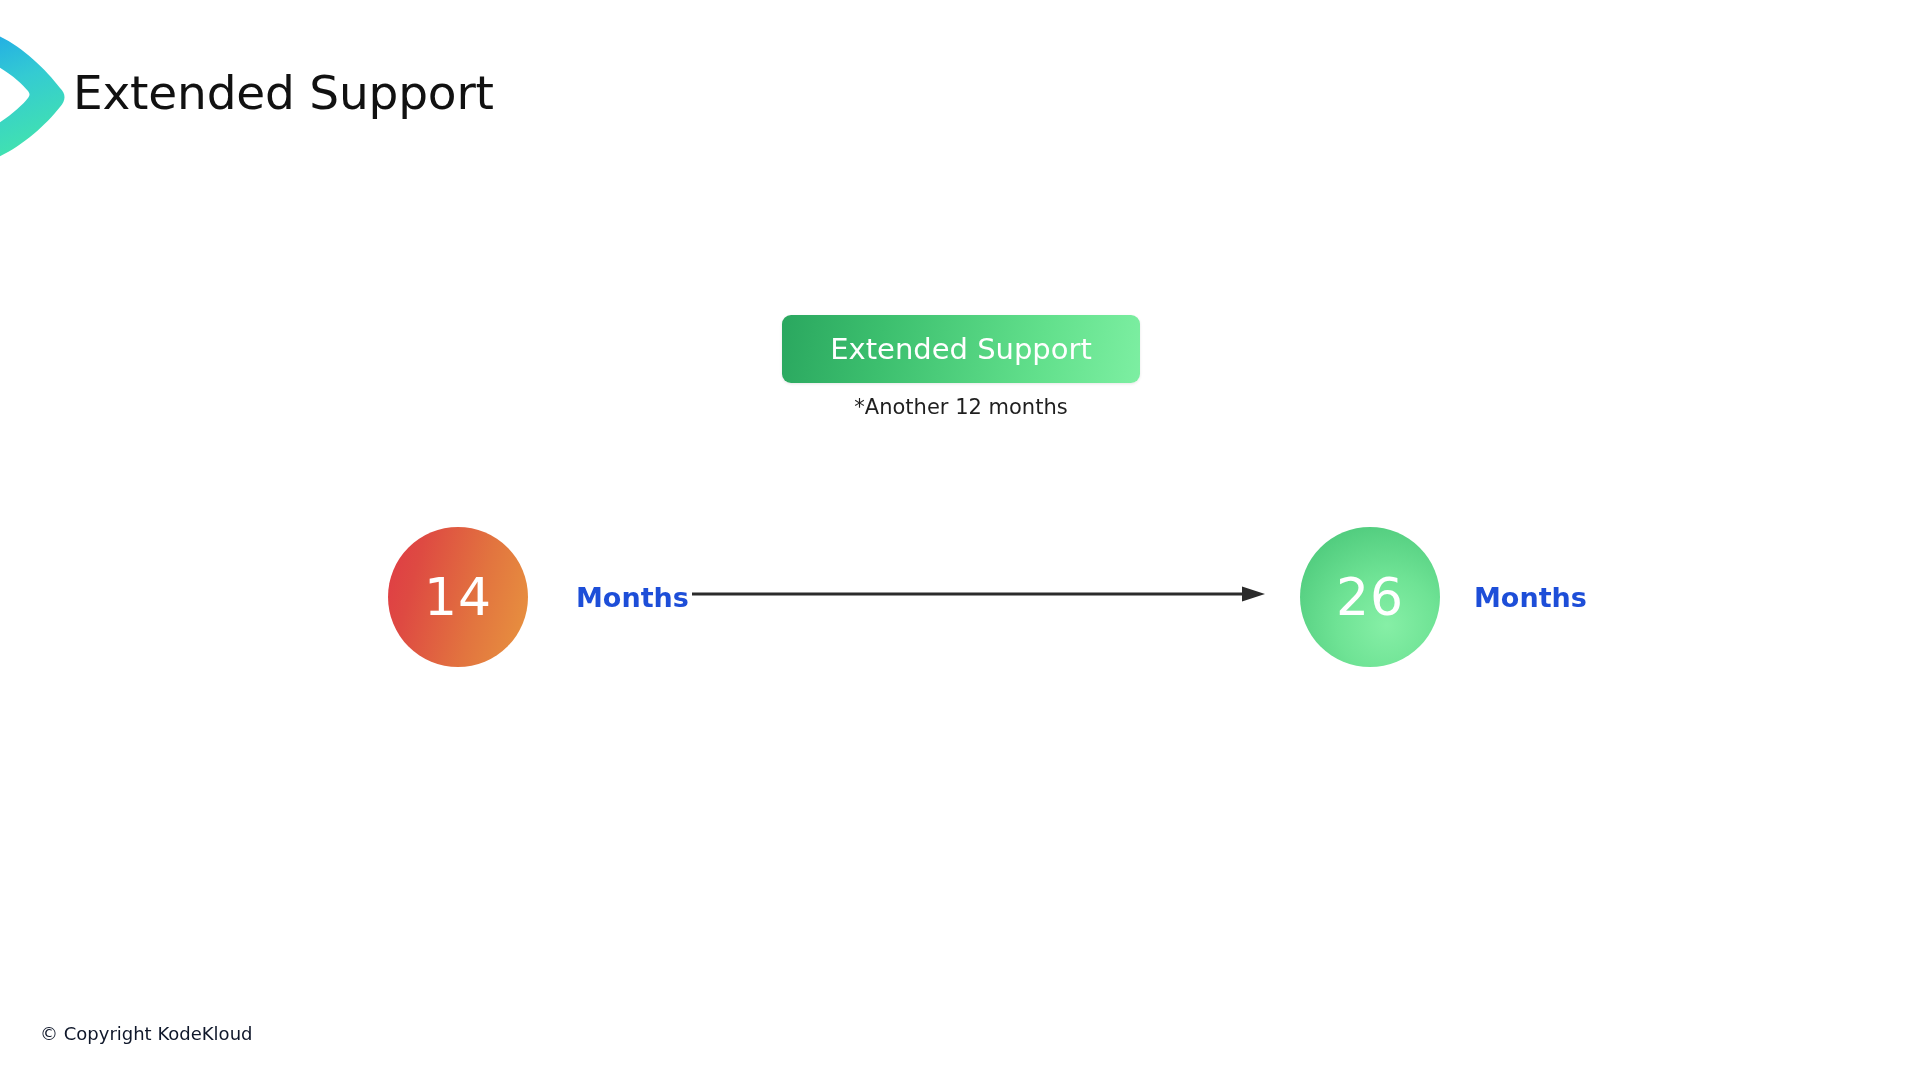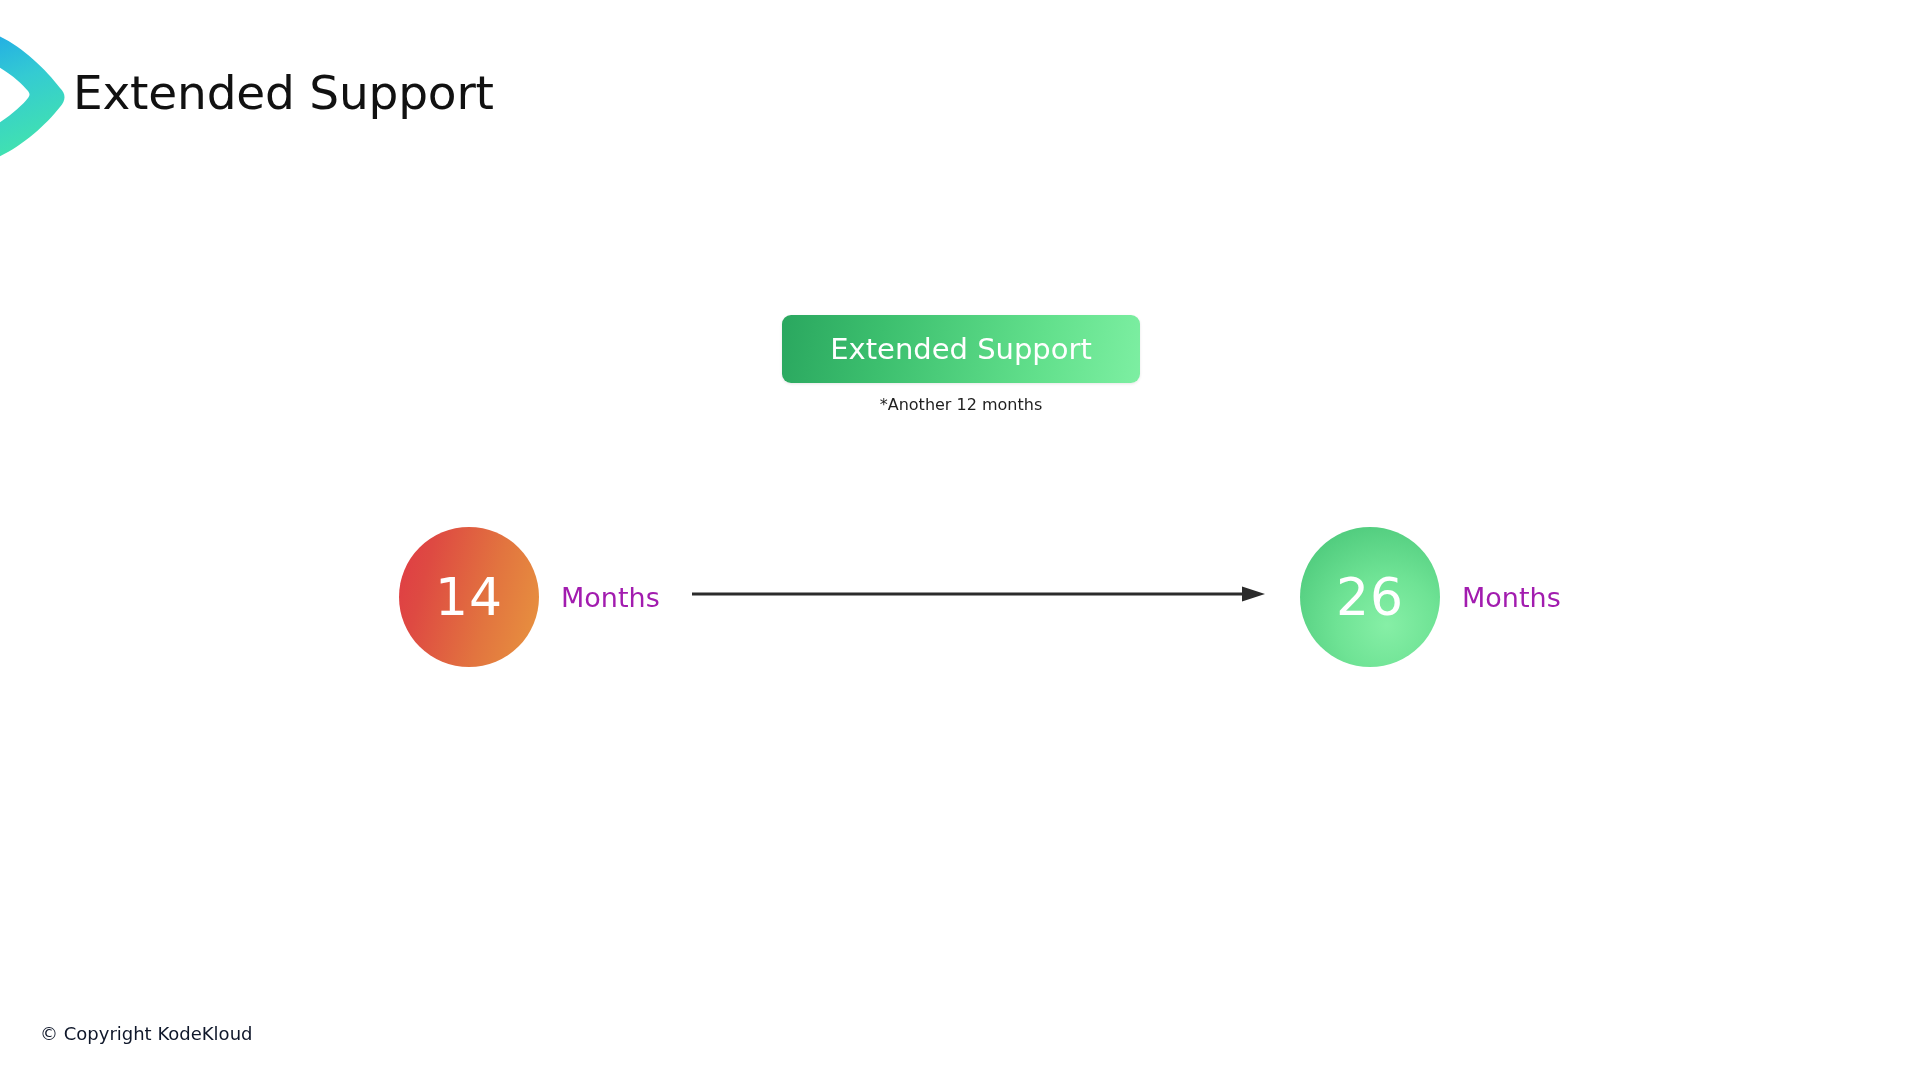--- a/index.html
+++ b/index.html
@@ -56,42 +56,42 @@
     font-size: 29px;
     font-weight: 400;
     display: flex;
     align-items: center;
     justify-content: center;
     line-height: 1;
     box-shadow: 0 1px 3px rgba(0,0,0,0.10);
   }
   .badge-note {
     margin-top: 12px;
-    font-size: 16px;
+    font-size: 21px;
     color: #1f1f1f;
     font-weight: 400;
     line-height: 1.2;
   }
 
   
   .timeline {
     position: absolute;
     left: 0;
     top: 527px;
     width: 1920px;
     height: 140px;
   }
 
   .node {
     position: absolute;
     top: 0;
     display: flex;
     align-items: center;
   }
-  .node-start { left: 399px; }
+  .node-start { left: 388px; gap: 14px; }
   .node-end   { left: 1300px; text-align: center; }
 
   .node-circle {
     width: 140px;
     height: 140px;
     border-radius: 50%;
     display: flex;
     align-items: center;
     justify-content: center;
     color: #ffffff;
@@ -100,24 +100,24 @@
     line-height: 1;
     letter-spacing: 1px;
   }
   .circle-start {
     background: linear-gradient(105deg, #e03a45 0%, #de4a42 22%, #e2743f 62%, #e8953f 100%);
   }
   .circle-end {
     background: radial-gradient(circle at 62% 70%, #86efa6 0%, #6fe395 38%, #52cd7f 78%, #47c277 100%);
   }
   .node-label {
-    margin-left: 22px;
+    margin-left: 34px;
     font-size: 27px;
-    color: #a21caf;
-    font-weight: 400;
+    color: #1d4ed8;
+    font-weight: 700;
     white-space: nowrap;
     line-height: 1;
   }
 
   
   .timeline-arrow {
     position: absolute;
     left: 690px;
     top: 583px;
     width: 580px;

